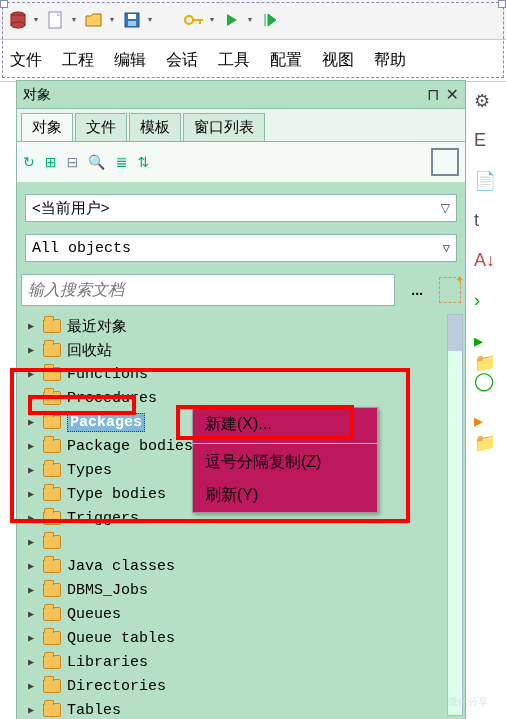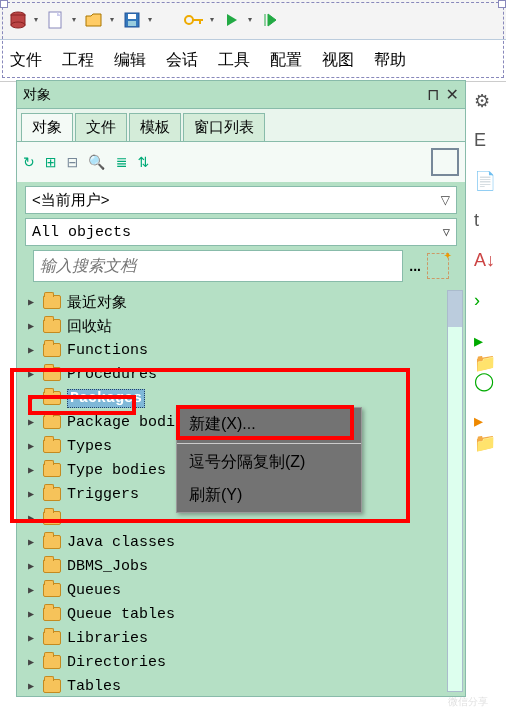--- a/index.html
+++ b/index.html
@@ -13,40 +13,40 @@
 .panel-title { background: #b5e0c5; padding: 4px 6px; display: flex; align-items: center; justify-content: space-between; border-bottom: 1px solid #8ba; }
 .panel-icons { display: flex; gap: 6px; }
 .pin-icon, .close-icon { cursor: pointer; font-size: 16px; color: #333; }
 .tab-row { display: flex; background: #e9f5ed; border-bottom: 1px solid #8ba; padding: 4px 4px 0 4px; }
 .tab { padding: 4px 10px; border: 1px solid #8ba; border-bottom: none; margin-right: 2px; background: #d4ecd9; cursor: pointer; font-size: 15px; }
 .tab.active { background: #f4faf6; }
 .mini-toolbar { padding: 6px 6px; display: flex; gap: 10px; align-items: center; background: #f4faf6; }
 .mini-toolbar .tbtn { color: #0a7; font-size: 14px; cursor: pointer; }
 .mini-toolbar .gray { color: #789; }
 .rect-placeholder { margin-left: auto; width: 28px; height: 28px; border: 2px solid #789; }
-.combo { width: calc(100% - 16px); margin: 4px 8px; height: 28px; background: #fff; border: 1px solid #8ba; display: flex; align-items: center; padding: 0 6px; justify-content: space-between; font-size: 15px; }
+.combo { width: calc(100% - 16px); margin: 12px 8px; height: 28px; background: #fff; border: 1px solid #8ba; display: flex; align-items: center; padding: 0 6px; justify-content: space-between; font-size: 15px; }
 .combo .arrow { font-size: 12px; color: #444; }
 .mono { font-family: "Courier New", monospace; }
-.search-row { display: flex; align-items: center; margin: 4px 16px; gap: 6px; }
+.search-row { display: flex; align-items: center; margin: 4px 4px; gap: 16px; }
 .search-input { flex: 1; height: 32px; border: 1px solid #8ba; padding: 0 6px; font-style: italic; color: #777; font-size: 16px; }
 .dots { font-weight: bold; cursor: pointer; }
 .newdoc { width: 22px; height: 26px; border: 1px dashed #c96; position: relative; }
 .newdoc::after { content: "✦"; position: absolute; top: -4px; right: -4px; font-size: 10px; color: #e90; }
 .tree-wrap { background: #b5e0c5; margin: 4px 0 0 0; padding: 4px 20px 4px 8px; height: 410px; overflow: hidden; position: relative; }
 .scrollbar { position: absolute; right: 2px; top: 4px; width: 16px; bottom: 4px; background: #dfe; border: 1px solid #abc; }
 .scroll-thumb { position: absolute; top: 0; left: 0; right: 0; height: 36px; background: #bcd; }
 .tree-item { display: flex; align-items: center; height: 24px; gap: 6px; font-size: 15px; font-family: "Courier New", SimSun, monospace; cursor: pointer; }
 .expander { width: 12px; font-size: 10px; color: #444; text-align: center; }
 .folder { width: 18px; height: 14px; background: #f6c35a; border: 1px solid #c48a20; border-radius: 2px; position: relative; }
 .folder::before { content: ""; position: absolute; top: -4px; left: 0; width: 8px; height: 4px; background: #f6c35a; border: 1px solid #c48a20; border-bottom: none; border-radius: 2px 2px 0 0; }
 .sel { background: #7fb8d8; color: #fff; border: 1px dotted #246; padding: 0 2px; font-weight: bold; }
 .red-box1 { position: absolute; border: 4px solid #f00; left: 10px; top: 368px; width: 400px; height: 155px; z-index: 50; pointer-events: none; }
 .red-box2 { position: absolute; border: 4px solid #f00; left: 28px; top: 395px; width: 108px; height: 20px; z-index: 50; pointer-events: none; }
 .red-box3 { position: absolute; border: 4px solid #f00; left: 176px; top: 405px; width: 178px; height: 35px; z-index: 50; pointer-events: none; }
-.context-menu { position: absolute; left: 176px; top: 407px; width: 186px; background: #737373; border: 1px solid #999; box-shadow: 2px 2px 4px rgba(0,0,0,0.3); z-index: 40; }
+.context-menu { position: absolute; left: 192px; top: 407px; width: 186px; background: #be185d; border: 1px solid #999; box-shadow: 2px 2px 4px rgba(0,0,0,0.3); z-index: 40; }
 .context-menu .cm-item { padding: 6px 12px; font-size: 16px; cursor: pointer; }
 .context-menu .sep { border-top: 1px solid #ccc; margin: 2px 0; }
 .right-strip { position: absolute; right: 0; top: 80px; width: 40px; display: flex; flex-direction: column; gap: 16px; padding-top: 10px; align-items: center; }
 .right-strip .ricon { width: 24px; height: 24px; font-size: 18px; color: #555; }
 .watermark { position: absolute; right: 18px; bottom: 10px; color: #ccc; font-size: 10px; opacity: 0.6; }
 .resize-handles { position: absolute; left: 2px; top: 2px; right: 2px; height: 76px; border: 1px dashed #88b; pointer-events: none; }
 .resize-handles::before, .resize-handles::after { content: ""; position: absolute; width: 6px; height: 6px; background: #fff; border: 1px solid #88b; }
 .resize-handles::before { left: -3px; top: -3px; }
 .resize-handles::after { right: -3px; top: -3px; }
 </style>

